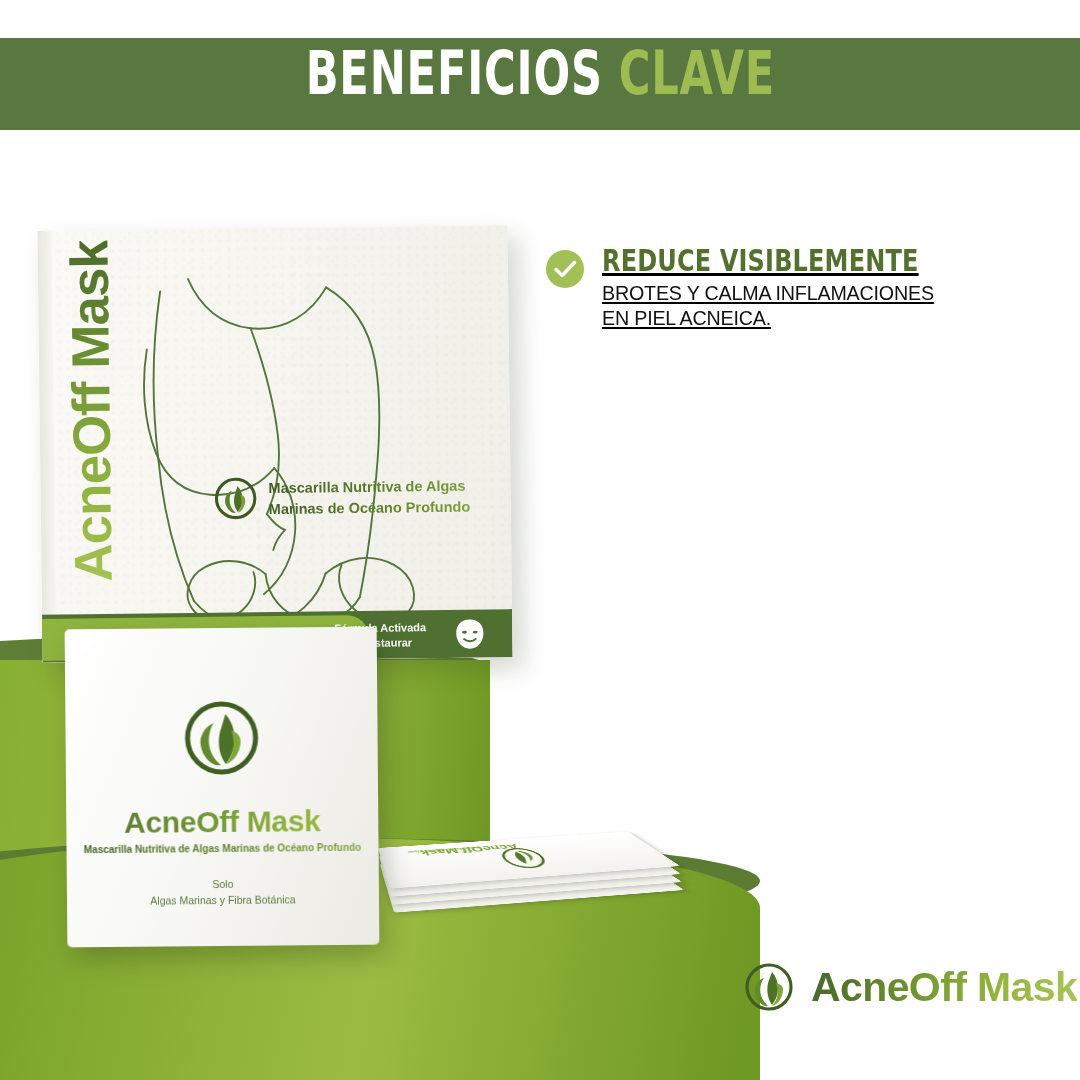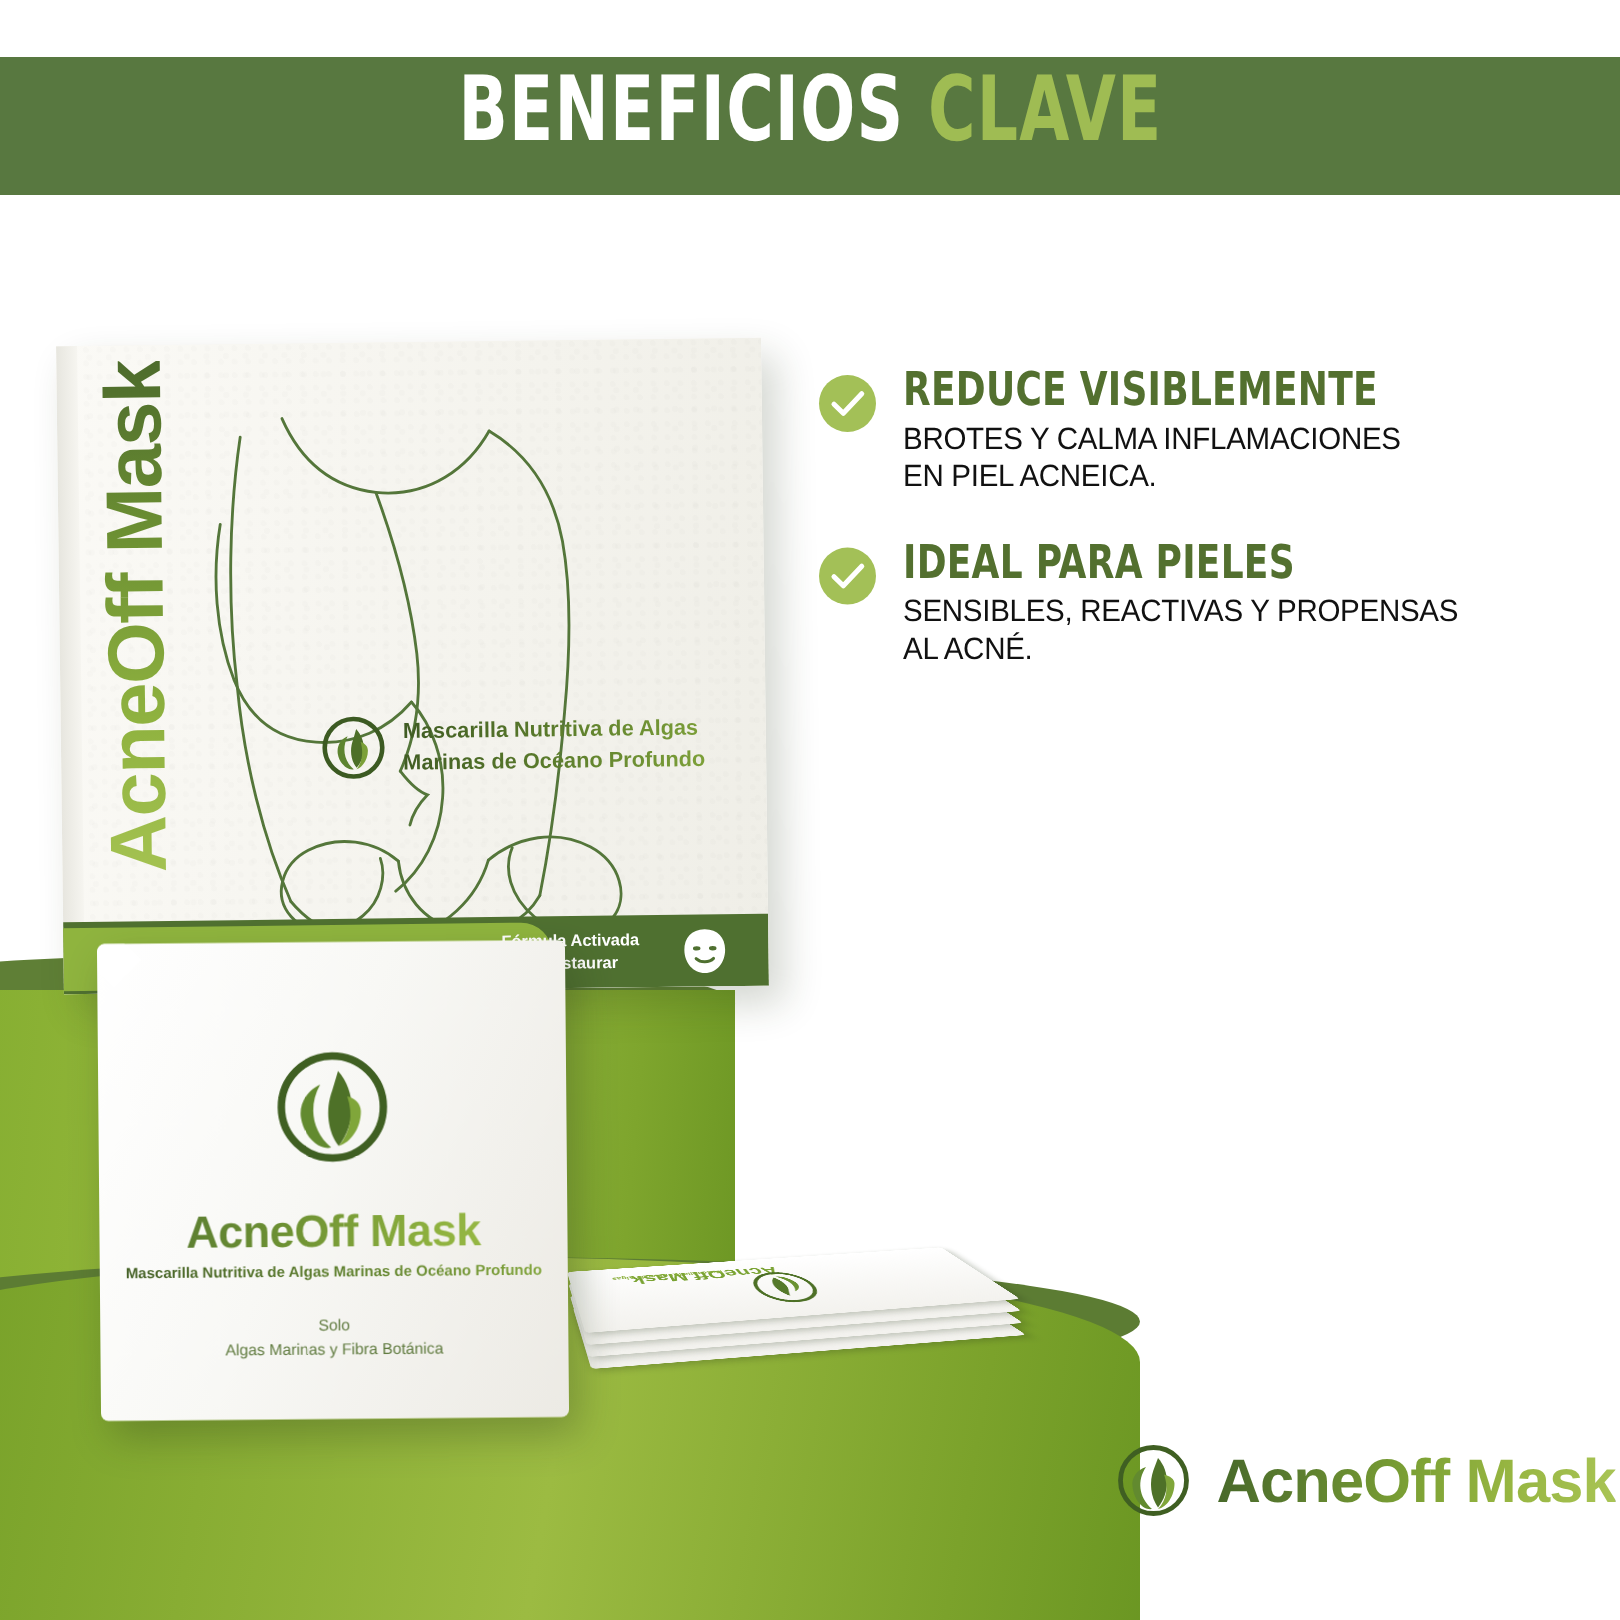--- a/index.html
+++ b/index.html
@@ -163,21 +163,21 @@
     transform:rotate(180deg); white-space:nowrap;
   }
   .stack-sub{
     position:absolute; left:28px; top:10px;
     font-size:5.5px; font-weight:bold; color:#8bb03c;
     transform:rotate(180deg); white-space:nowrap;
   }
   .stack-logo{ position:absolute; left:112px; top:16px; width:46px; height:46px; transform:rotate(180deg); }
 
   
-  .benefits{ position:absolute; left:546px; top:244px; width:500px; }
+  .benefits{ position:absolute; left:546px; top:244px; width:500px;text-decoration:underline; }
   .benefit{ position:relative; min-height:115px; padding-left:56px; }
   .check{
     position:absolute; left:0; top:6px; width:38px; height:38px;
     border-radius:50%; background:#A3C057;
     display:flex; align-items:center; justify-content:center;
   }
   .b-title{
     font-family:"DejaVu Sans Condensed","Liberation Sans Narrow","Liberation Sans",sans-serif;
     font-weight:bold; font-size:31px; color:#53702F;
     letter-spacing:.2px; line-height:1.05;
@@ -317,32 +317,20 @@
     </div>
     <div class="b-title">REDUCE VISIBLEMENTE</div>
     <div class="b-body">
       <div>BROTES Y CALMA INFLAMACIONES</div>
       <div>EN PIEL ACNEICA.</div>
     </div>
   </div>
 
 
 
-  <div class="benefit">
-    <div class="check">
-      <svg viewBox="0 0 38 38" width="38" height="38">
-          <path d="M10 19.5 L16.2 25.5 L28.5 12.5" fill="none" stroke="#ffffff" stroke-width="3.4" stroke-linecap="round" stroke-linejoin="round"></path>
-        </svg>
-    </div>
-    <div class="b-title">IDEAL PARA PIELES</div>
-    <div class="b-body">
-      <div>SENSIBLES, REACTIVAS Y PROPENSAS</div>
-      <div>AL ACNÉ.</div>
-    </div>
-  </div>
 
 </div>
 
 <div class="brand">
   <svg class="brand-logo" viewBox="0 0 54 54">
     <circle cx="27" cy="27" r="22" fill="none" stroke="#3f5f22" stroke-width="3.2"></circle>
     <path d="M30 12 C38 21 38 35 30 45 C25 38 24 28 27 20" fill="#4e7128"></path>
     <path d="M22 18 C16 27 17 38 26 46 C20 47 14 40 13 31 C12.2 25 16 20 22 18" fill="#628a2f"></path>
     <path d="M34 23 C37 31 36 40 30 46 C36 45 41 37 41 29 C41 26 38 24 34 23" fill="#80a63a"></path>
   </svg>

